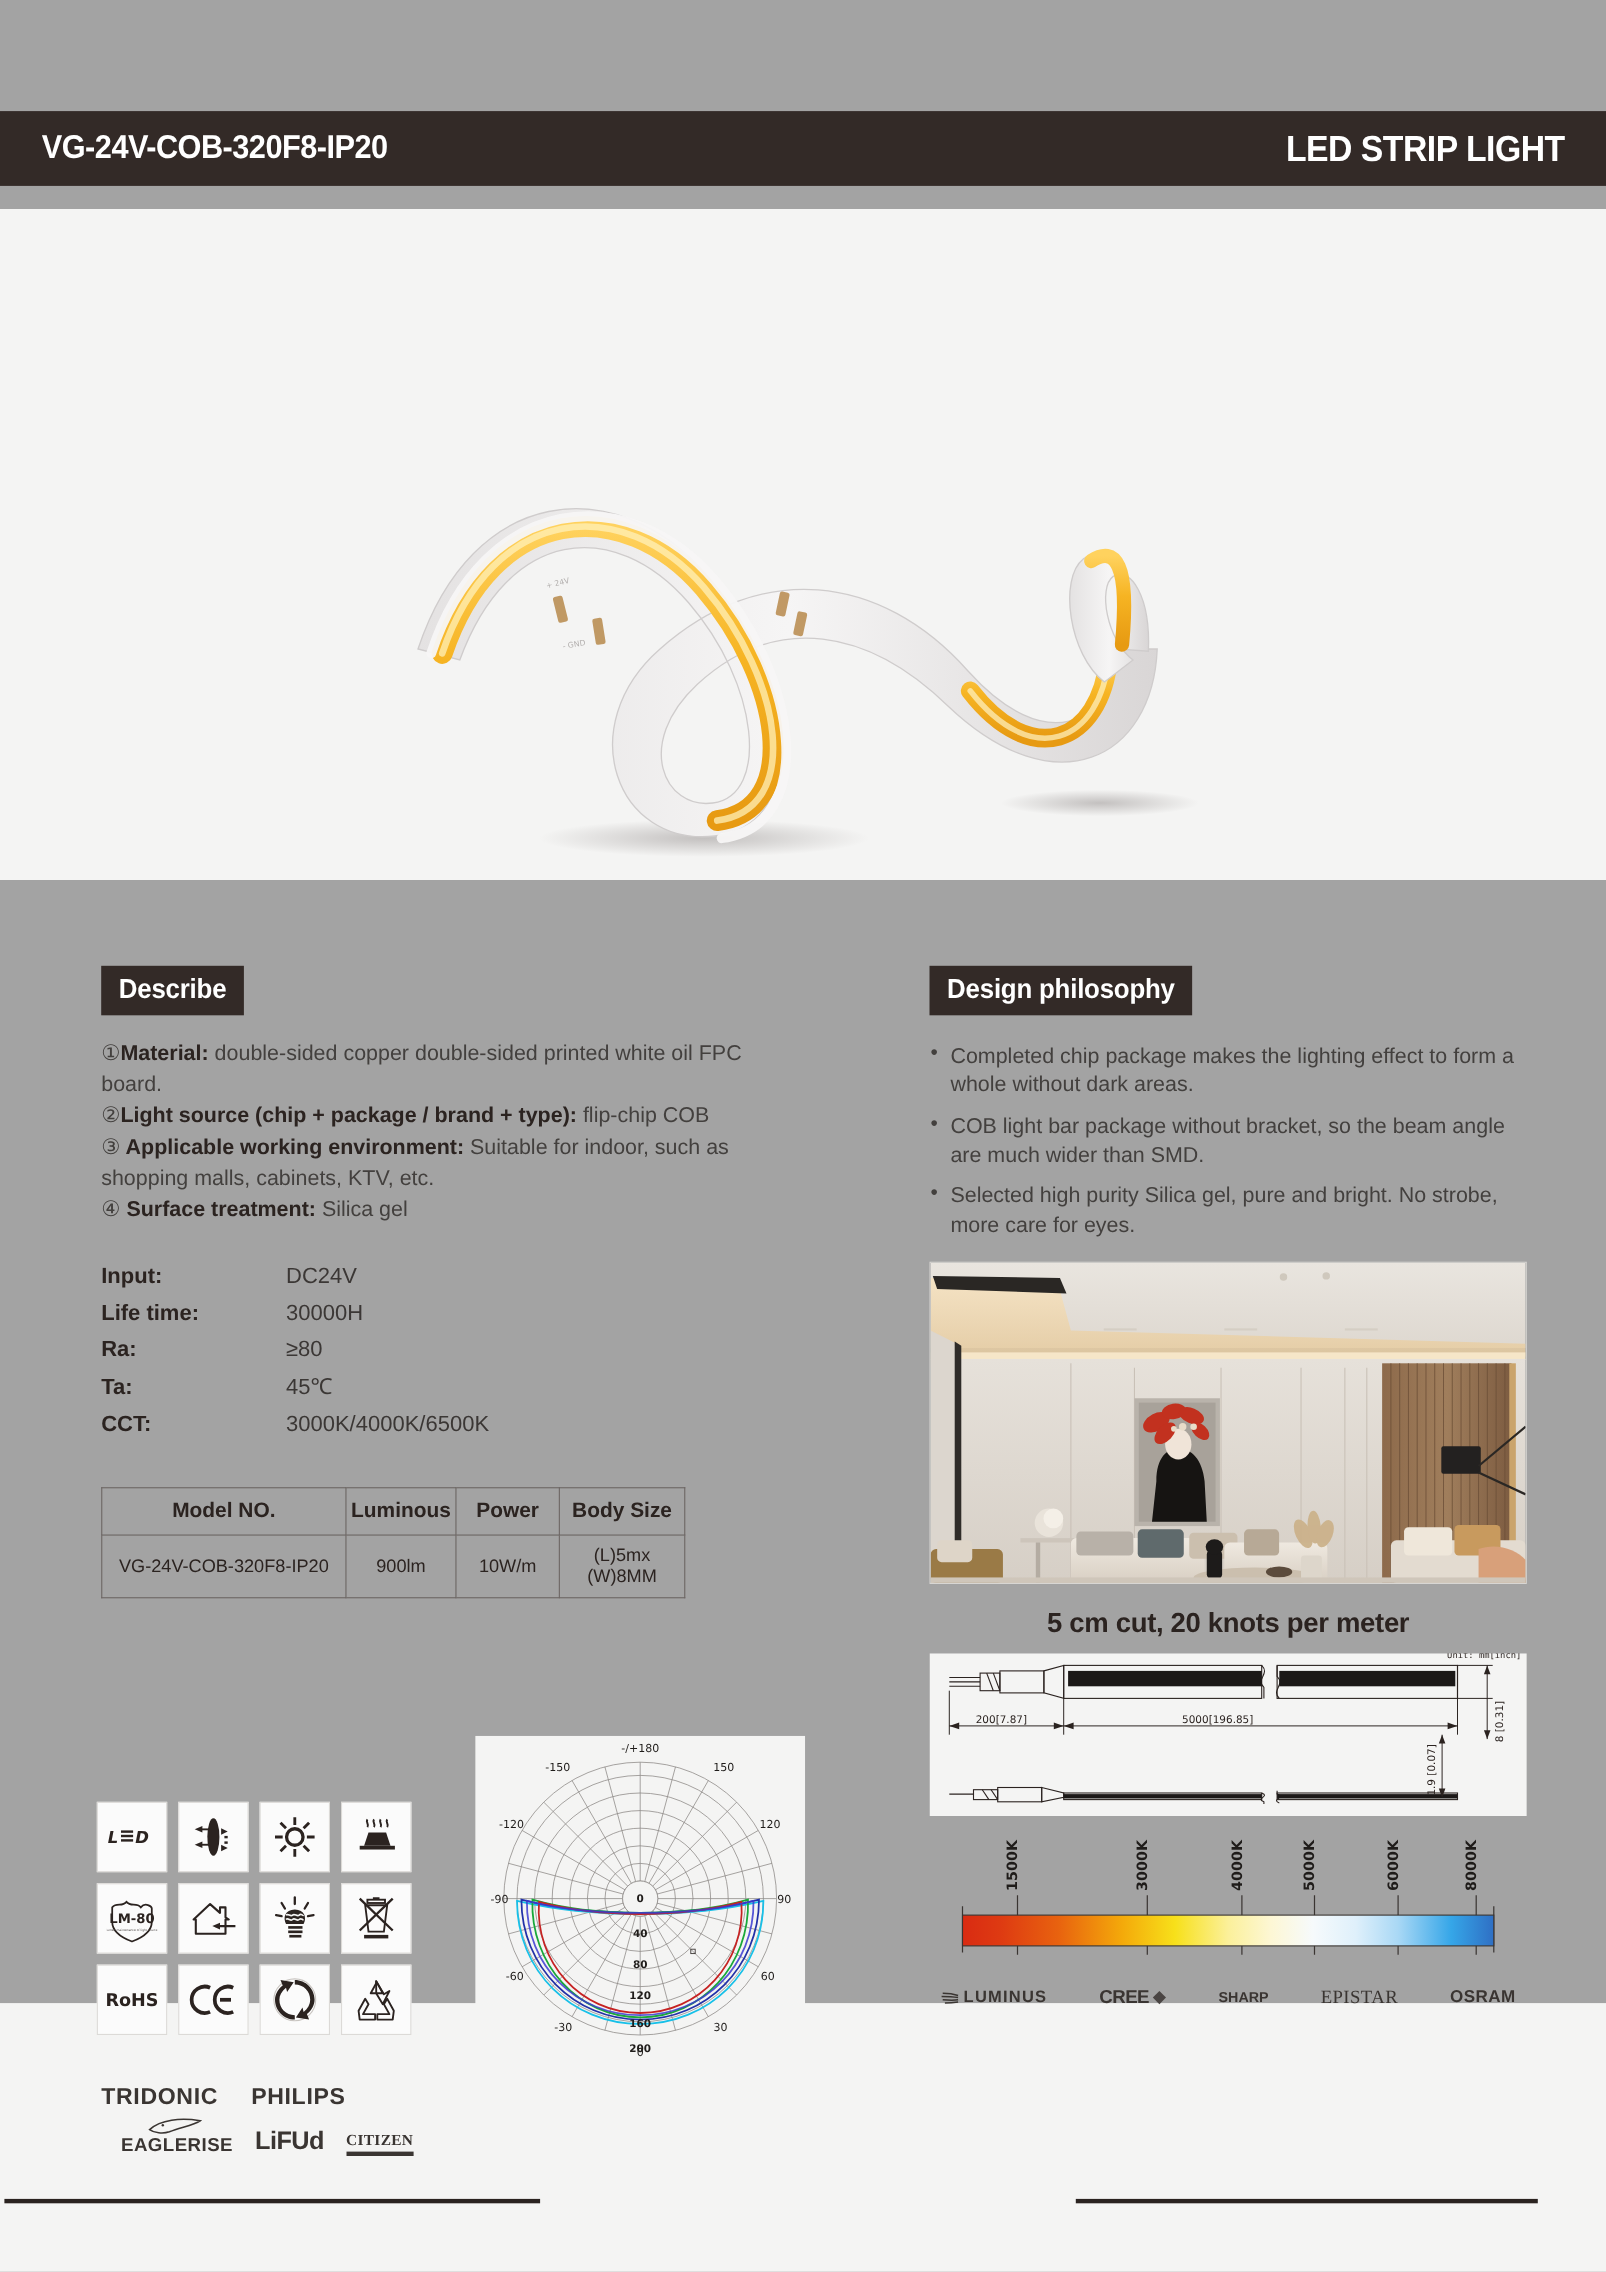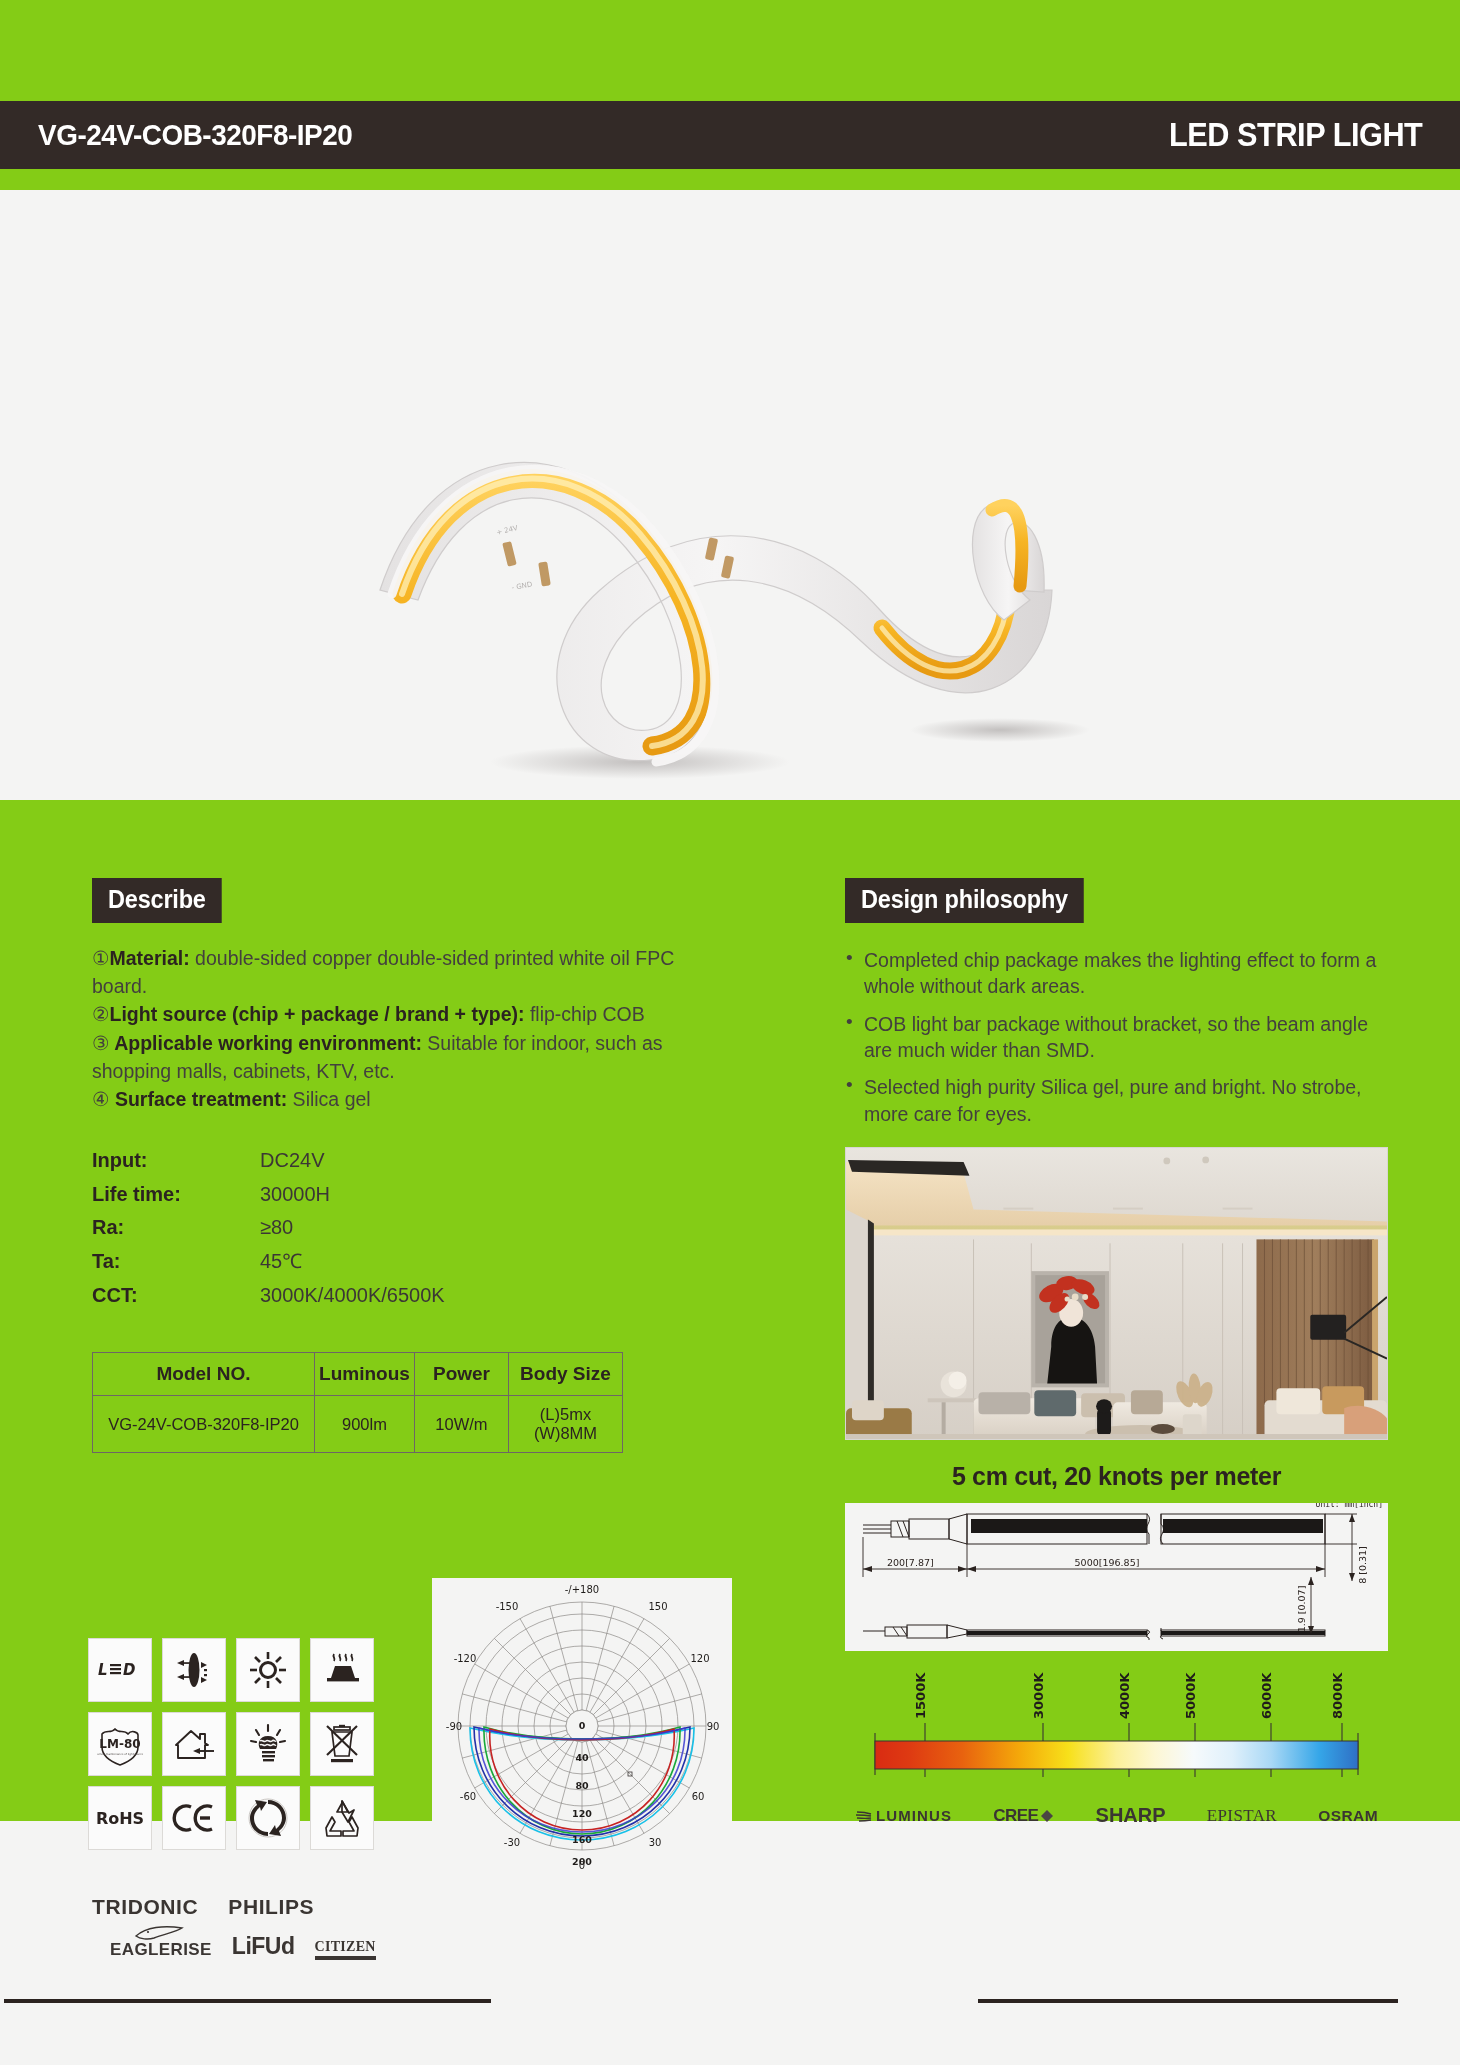--- a/index.html
+++ b/index.html
@@ -4,21 +4,21 @@
 <title>LED Strip Light Datasheet</title>
 <style>
   * { box-sizing: border-box; margin: 0; padding: 0; }
   html, body {
     width: 1460px; height: 2065px;
     background: #f4f4f3;
     font-family: "Liberation Sans", sans-serif;
     color: #2b2320;
     overflow: hidden;
   }
-  .page { position: relative; width: 1460px; height: 1821px; background: #84cc16; }
+  .page { position: relative; width: 1460px; height: 1821px; background: #a3a3a3; }
 
   
   .header {
     position: absolute; left: 0; top: 101px; width: 1460px; height: 68px;
     background: #332a27;
     display: flex; align-items: center; justify-content: space-between;
     padding: 0 38px;
   }
   .header-model {
     color: #ffffff; font-size: 30px; font-weight: bold;
@@ -576,21 +576,21 @@
           </g>
         </svg>
         <span class="brand-logo wide">LUMINUS</span>
       </div>
       <div style="display:flex;align-items:center;gap:2px;">
         <span class="brand-logo" style="font-size:17px;letter-spacing:-0.5px;">CREE</span>
         <svg width="14" height="14" viewBox="0 0 14 14">
           <polygon points="7,1 13,7 7,13 1,7" fill="#4a4543"></polygon>
         </svg>
       </div>
-      <span class="brand-logo" style="font-size:20px;">SHARP</span>
+      <span class="brand-logo" style="font-size:13px;">SHARP</span>
       <span class="brand-logo serif">EPISTAR</span>
       <span class="brand-logo" style="font-size:15.5px;letter-spacing:0.4px;">OSRAM</span>
     </div>
   </div>
 
   <div class="rule-right"></div>
   <div class="rule-left"></div>
 
   <div class="polar">
     <svg viewBox="0 0 300 300">

